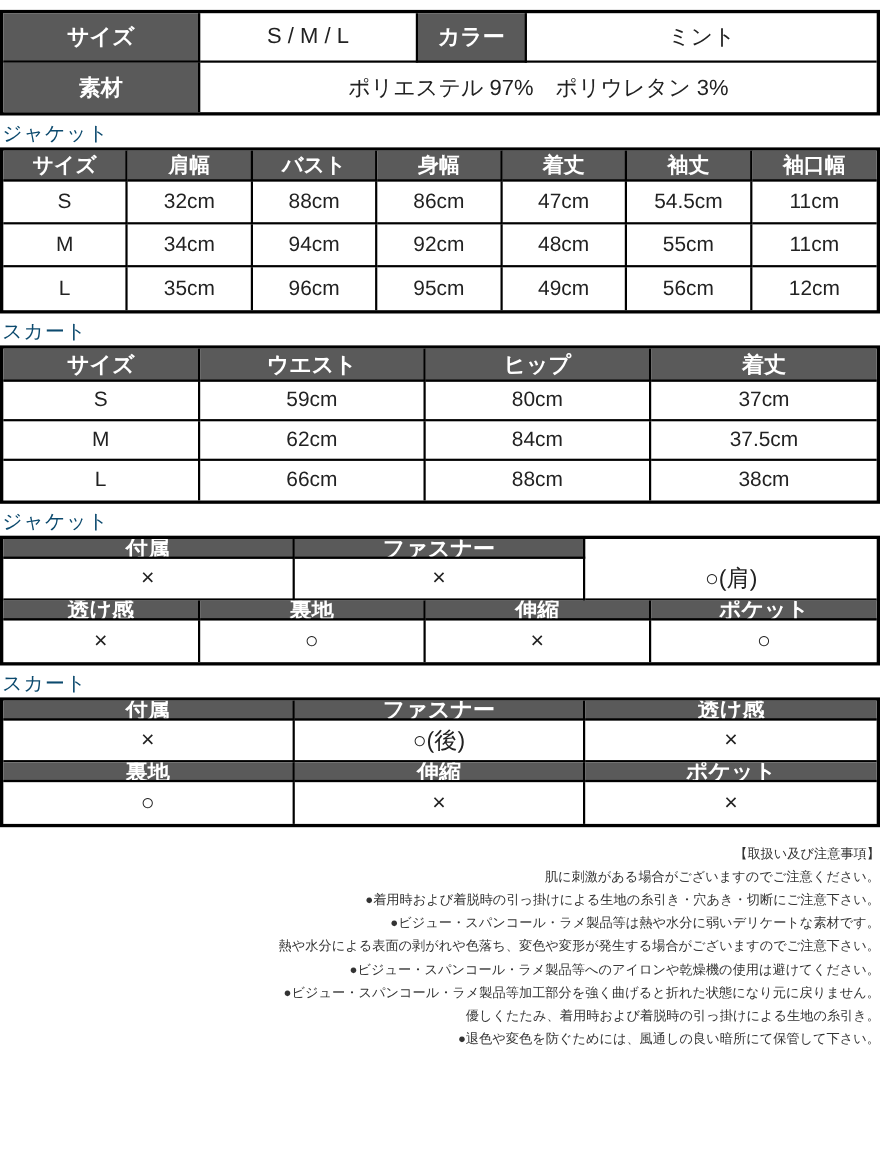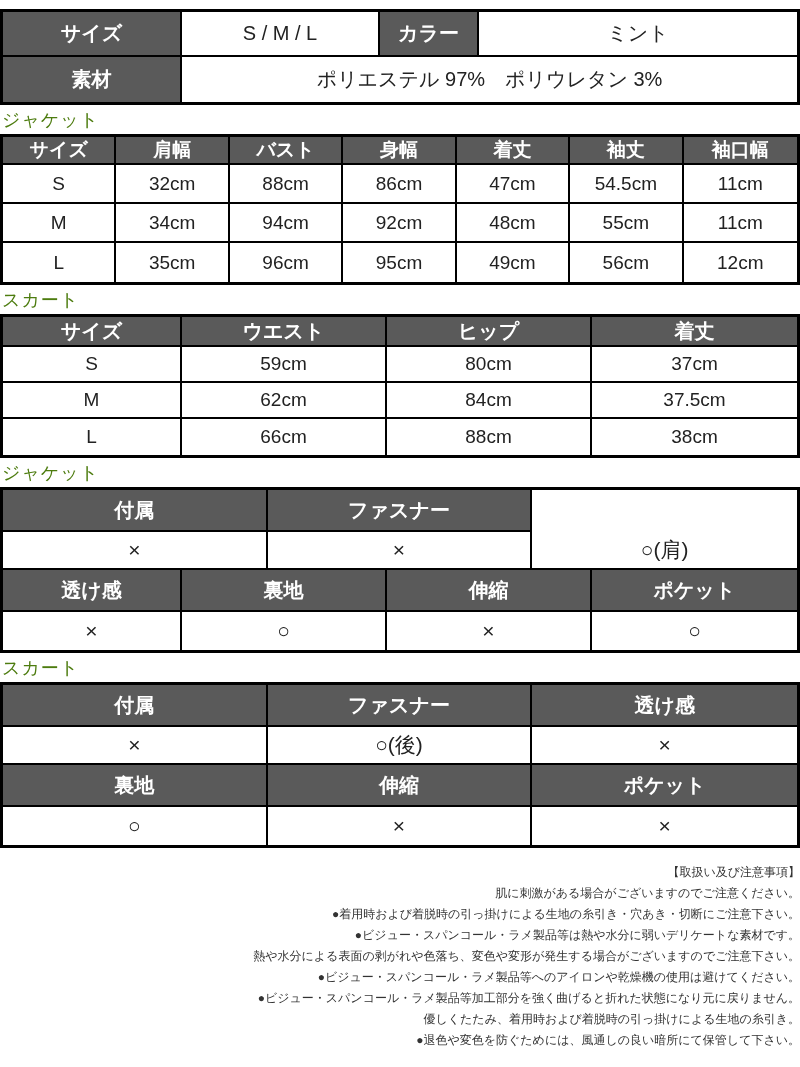--- a/index.html
+++ b/index.html
@@ -25,37 +25,37 @@
 
   
   .t-summary { margin-top:9px; grid-template-columns:179px 198px 99px 1fr; }
   .t-summary .cell { height:45px; }
   .t-summary .r1 { border-bottom:2px solid #000; }
   .t-summary .mat-val { grid-column:2 / 5; }
   .t-summary .v { font-size:20px; }
 
   
   .section-label {
-    font-size:18px; line-height:20px; color:#4d7c0f;
-    margin:6px 0 3px 2px; letter-spacing:1px;font-family:Liberation Mono, monospace;
+    font-size:18px; line-height:20px; color:#0c4a6e;
+    margin:6px 0 3px 2px; letter-spacing:1px;
   }
 
   
   .t-jsize { grid-template-columns:repeat(7, 1fr); }
   .t-jsize .hr .cell { height:28px; }
   .t-jsize .dr .cell { height:39px; }
   .t-jsize .h { font-size:19px; }
 
   
   .t-ssize { grid-template-columns:179px 1fr 1fr 1fr; }
   .t-ssize .hr .cell { height:30px; }
   .t-ssize .dr .cell { height:36px; }
 
   
-  .t-feat .hr .cell { height:42px; }
+  .t-feat .hr .cell { height:18px; }
   .t-feat .dr .cell { height:38px; }
   .sec { display:grid; }
   .sec.cols3 { grid-template-columns:1fr 1fr 1fr; }
   .sec.cols4a { grid-template-columns:179px 1fr 1fr 1fr; }
   .row-contents { display:contents; }
 
   
   .notes { margin:14px 0 0 11px; font-size:12px; line-height:21px; color:#333;text-align:right; }
   .note-line { white-space:nowrap; overflow:hidden; }
   .note-title { padding-left:24px; }

